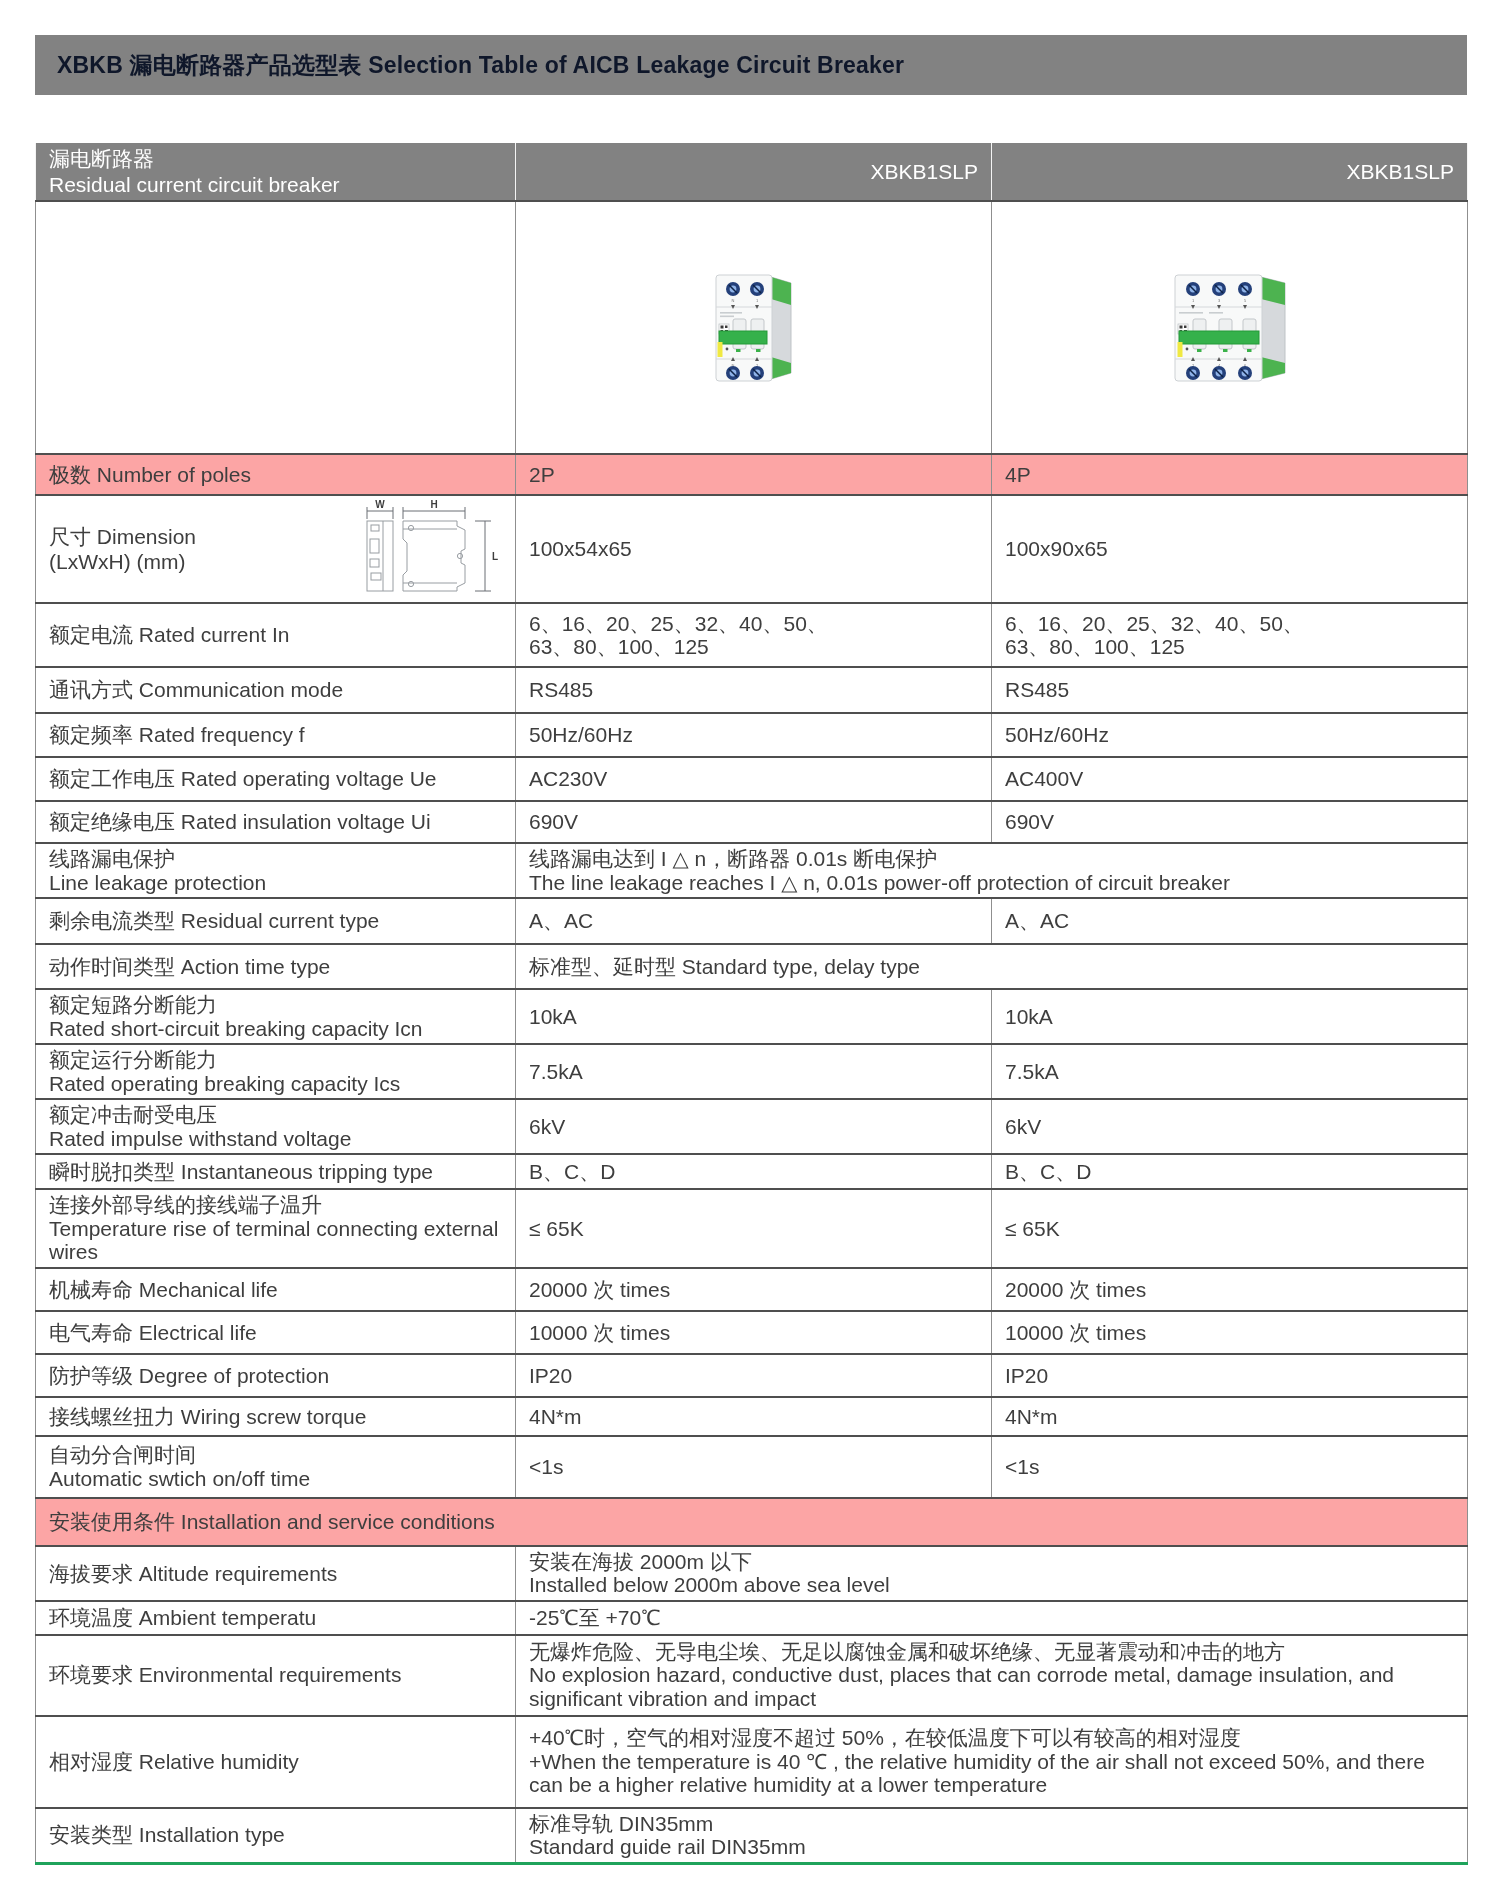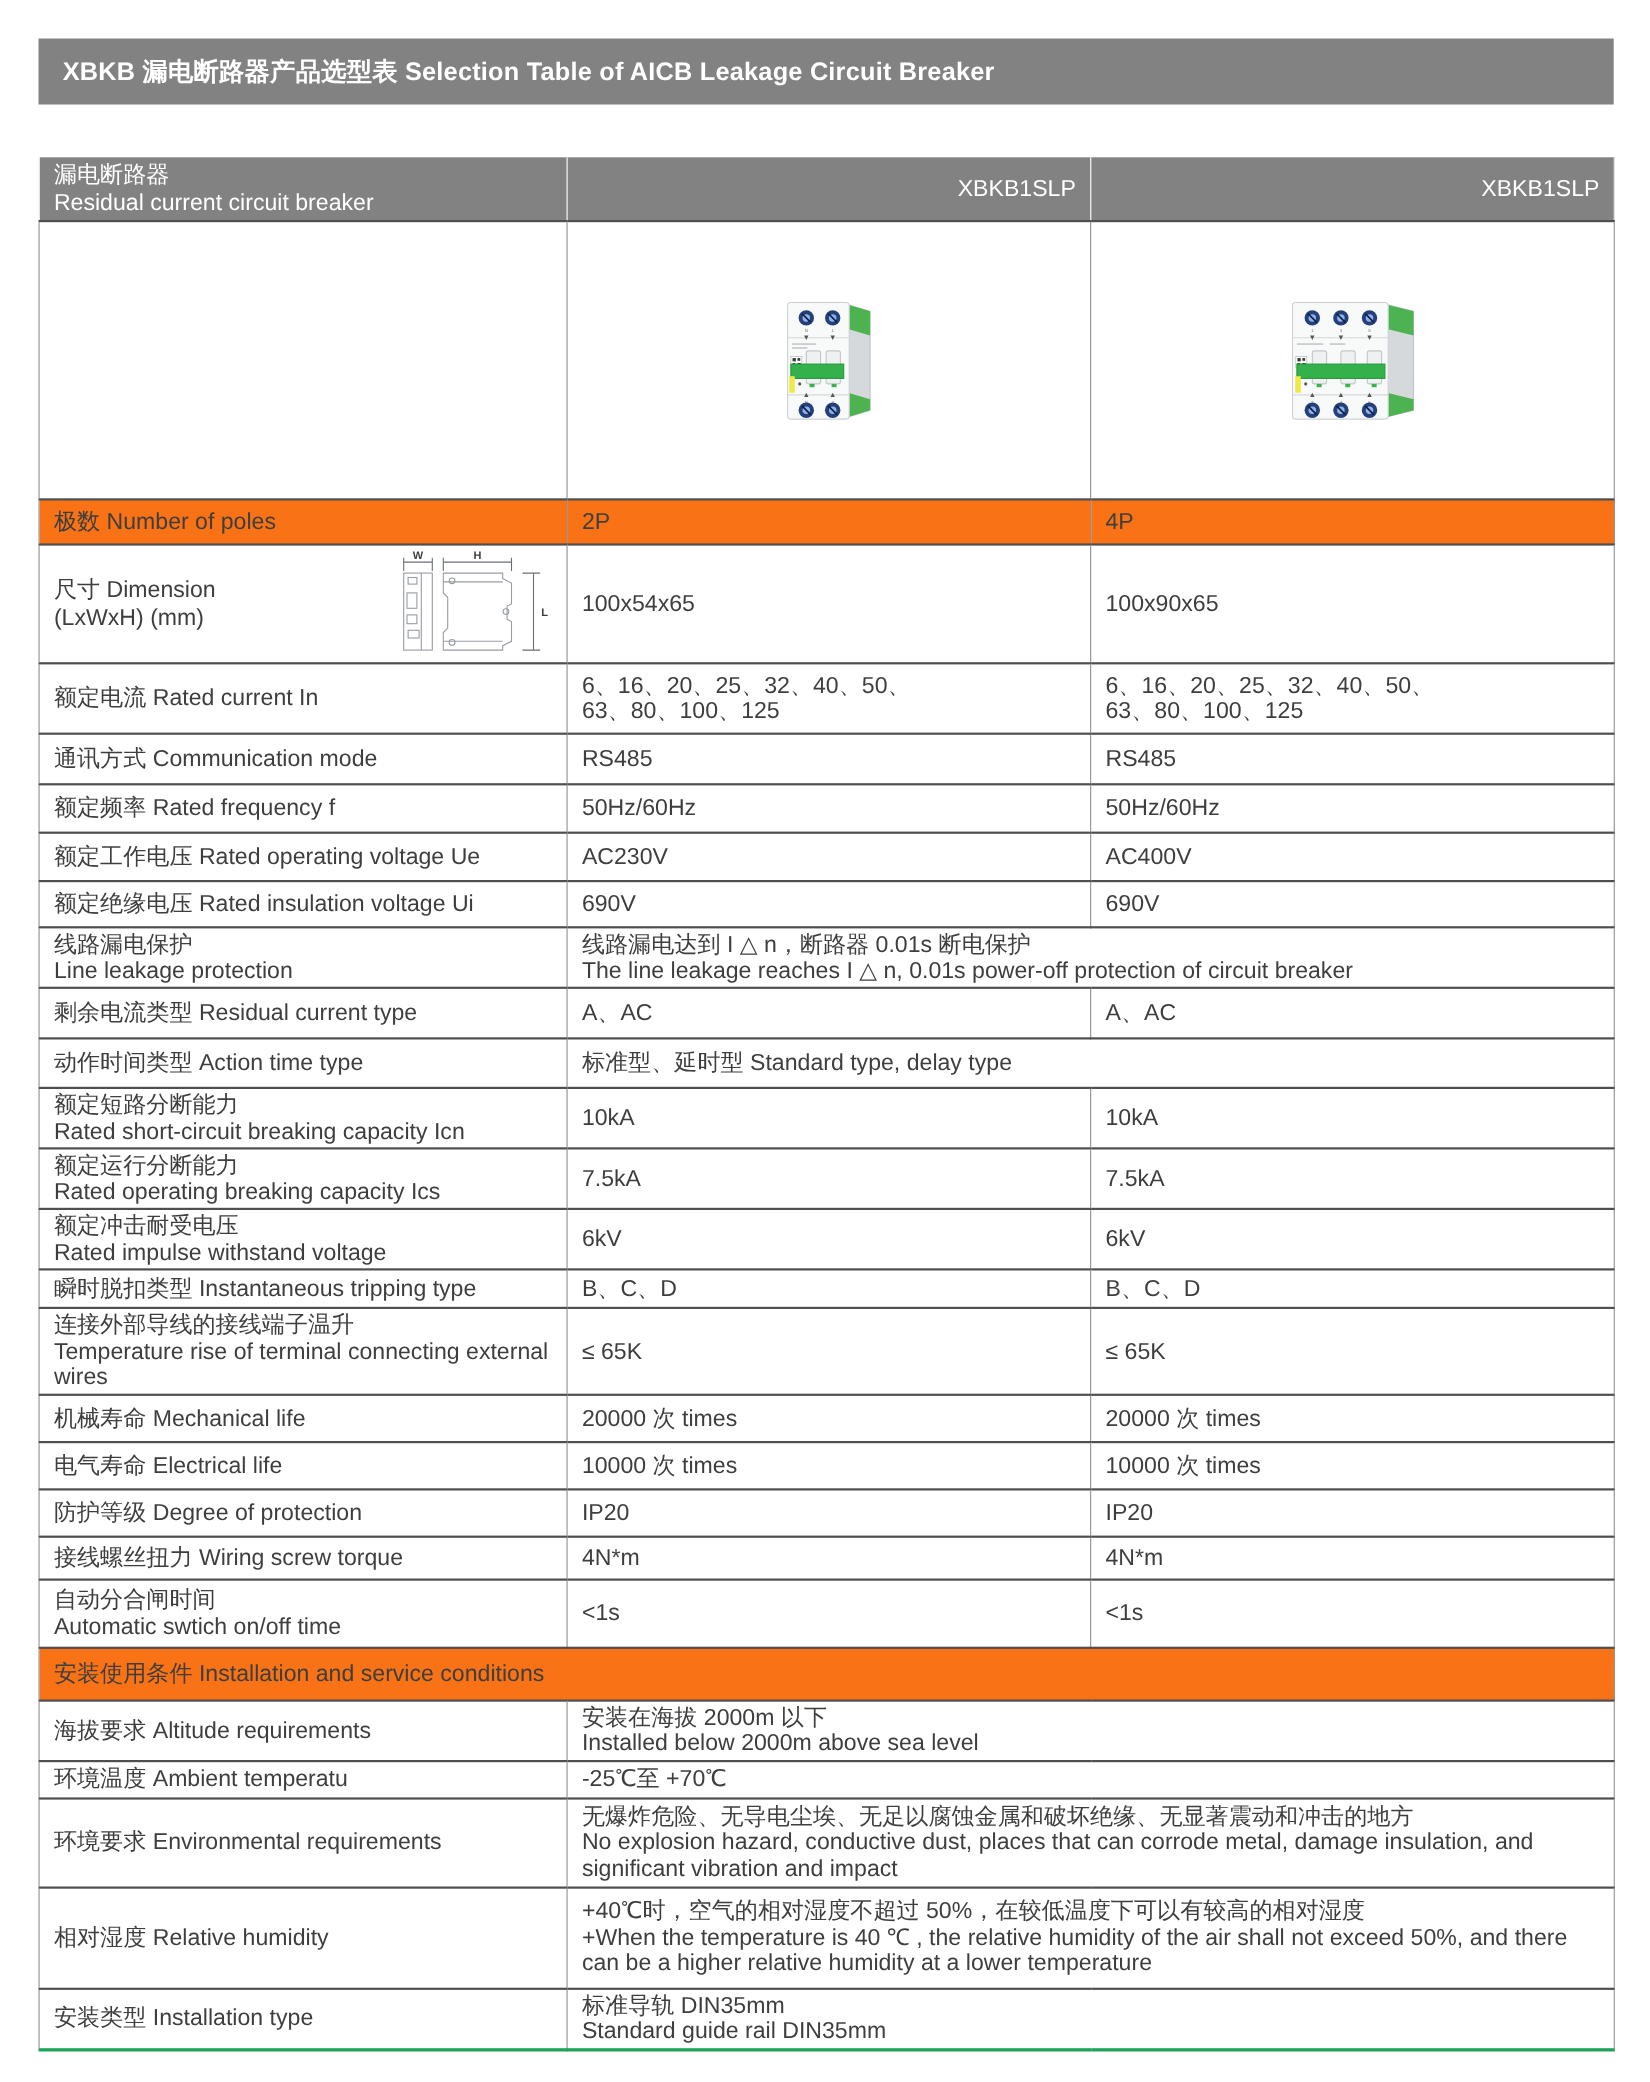--- a/index.html
+++ b/index.html
@@ -2,21 +2,21 @@
 <html><head>
 <meta charset="utf-8">
 <style>
   html,body{margin:0;padding:0;}
   body{
     width:1500px;height:1893px;position:relative;background:#ffffff;
     font-family:"Liberation Sans",sans-serif;color:#3e3e3e;
   }
   .title-bar{
     position:absolute;left:35px;top:35px;width:1432px;height:60px;
-    background:#828282;color:#ffffff;display:flex;align-items:center;
+    background:#828282;color:#0f172a;display:flex;align-items:center;
     box-sizing:border-box;padding-left:22px;font-size:23px;font-weight:bold;
     letter-spacing:.2px;
   }
   table.spec{
     position:absolute;left:35px;top:143px;width:1432px;
     border-collapse:collapse;table-layout:fixed;font-size:21px;
     border-bottom:3px solid #1fa35b;
   }
   col.c1{width:480px}col.c2{width:476px}col.c3{width:476px}
   td{
@@ -27,21 +27,21 @@
   }
   tr.thead td{
     background:#828282;color:#ffffff;border-top:none;
     border-left-color:#f4f4f4;border-right-color:#f4f4f4;
   }
   .lbl{text-align:left}
   .val{text-align:left}
   .ctr{text-align:right}
   .pre{white-space:pre-line}
   .tight{line-height:1.12}
-  tr.shade td{background:#f97316}
+  tr.shade td{background:#fca5a5}
   .dimwrap{display:flex;align-items:center;justify-content:space-between}
   .dimwrap .txt{flex:0 0 auto}
   svg{display:block}
   .prodwrap{display:flex;justify-content:center;align-items:center}
 </style>
 </head>
 <body>
 
 <div class="title-bar">
   <span>XBKB 漏电断路器产品选型表 Selection Table of AICB Leakage Circuit Breaker</span>

